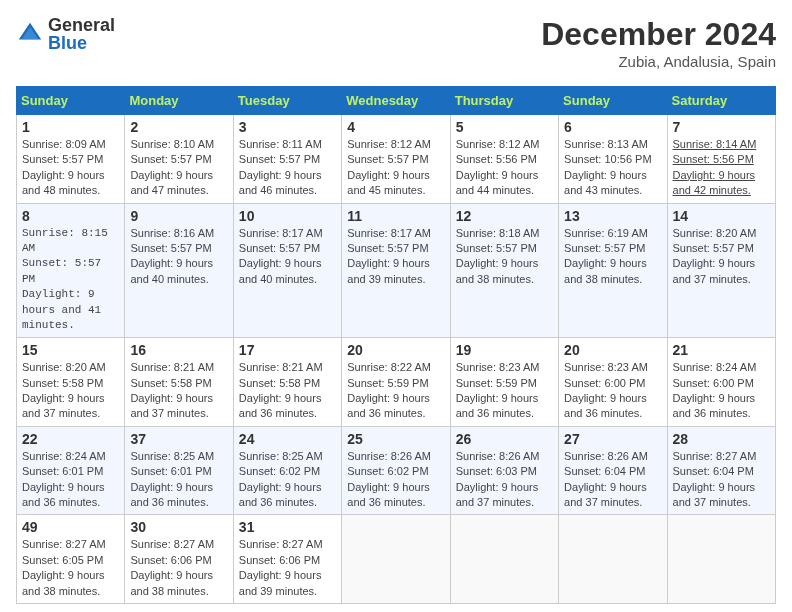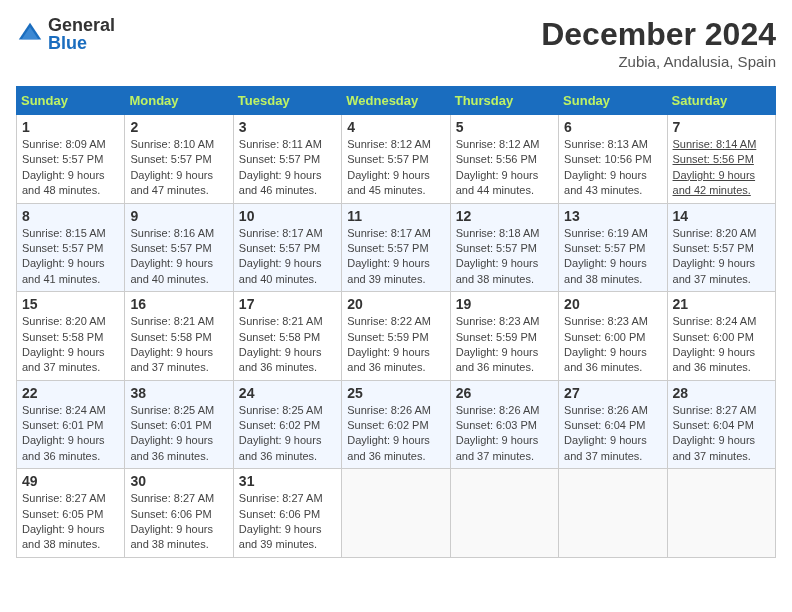--- a/index.html
+++ b/index.html
@@ -169,21 +169,21 @@
         <td>
           <span class="day-num">7</span>
           <div class="day-info" style="white-space: pre-line; text-decoration: underline;">Sunrise: 8:14 AM
 Sunset: 5:56 PM
 Daylight: 9 hours and 42 minutes.</div>
         </td>
       </tr>
       <tr>
         <td>
           <span class="day-num">8</span>
-          <div class="day-info" style="white-space: pre-line;">Sunrise: 8:15 AM
+          <div class="day-info" style="white-space: pre-line; font-family: Liberation Mono, monospace;">Sunrise: 8:15 AM
 Sunset: 5:57 PM
 Daylight: 9 hours and 41 minutes.</div>
         </td>
         <td>
           <span class="day-num">9</span>
           <div class="day-info" style="white-space: pre-line;">Sunrise: 8:16 AM
 Sunset: 5:57 PM
 Daylight: 9 hours and 40 minutes.</div>
         </td>
         <td>
@@ -262,21 +262,21 @@
         </td>
       </tr>
       <tr>
         <td>
           <span class="day-num">22</span>
           <div class="day-info" style="white-space: pre-line;">Sunrise: 8:24 AM
 Sunset: 6:01 PM
 Daylight: 9 hours and 36 minutes.</div>
         </td>
         <td>
-          <span class="day-num">38</span>
+          <span class="day-num">37</span>
           <div class="day-info" style="white-space: pre-line;">Sunrise: 8:25 AM
 Sunset: 6:01 PM
 Daylight: 9 hours and 36 minutes.</div>
         </td>
         <td>
           <span class="day-num">24</span>
           <div class="day-info" style="white-space: pre-line;">Sunrise: 8:25 AM
 Sunset: 6:02 PM
 Daylight: 9 hours and 36 minutes.</div>
         </td>

